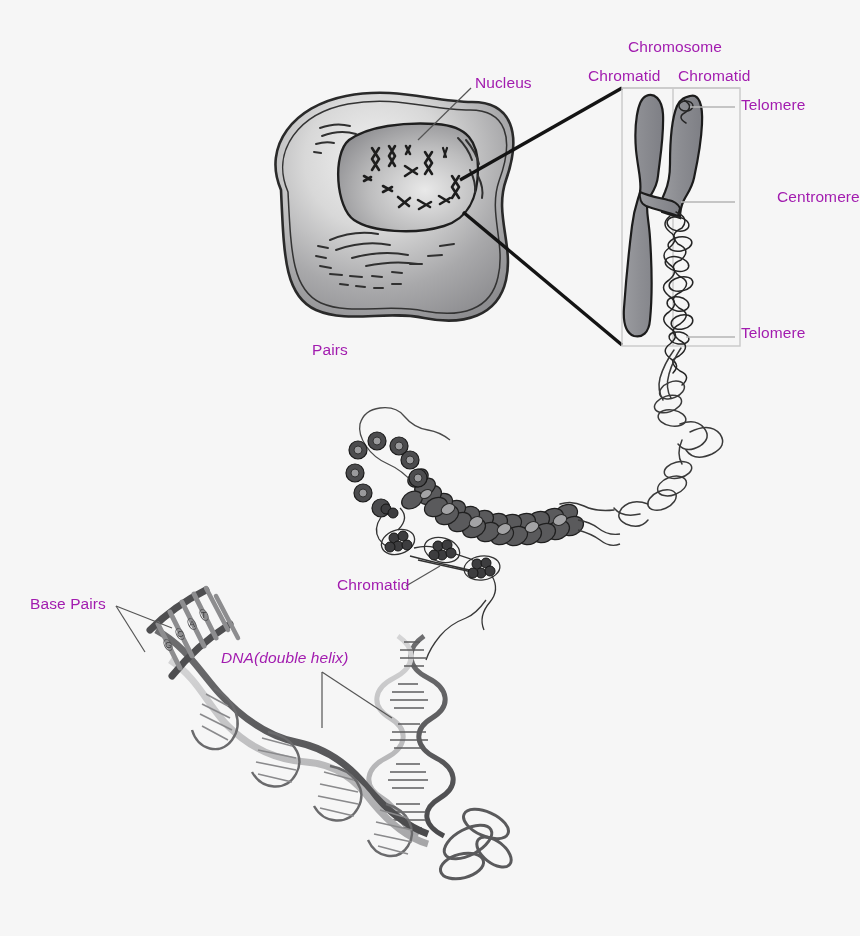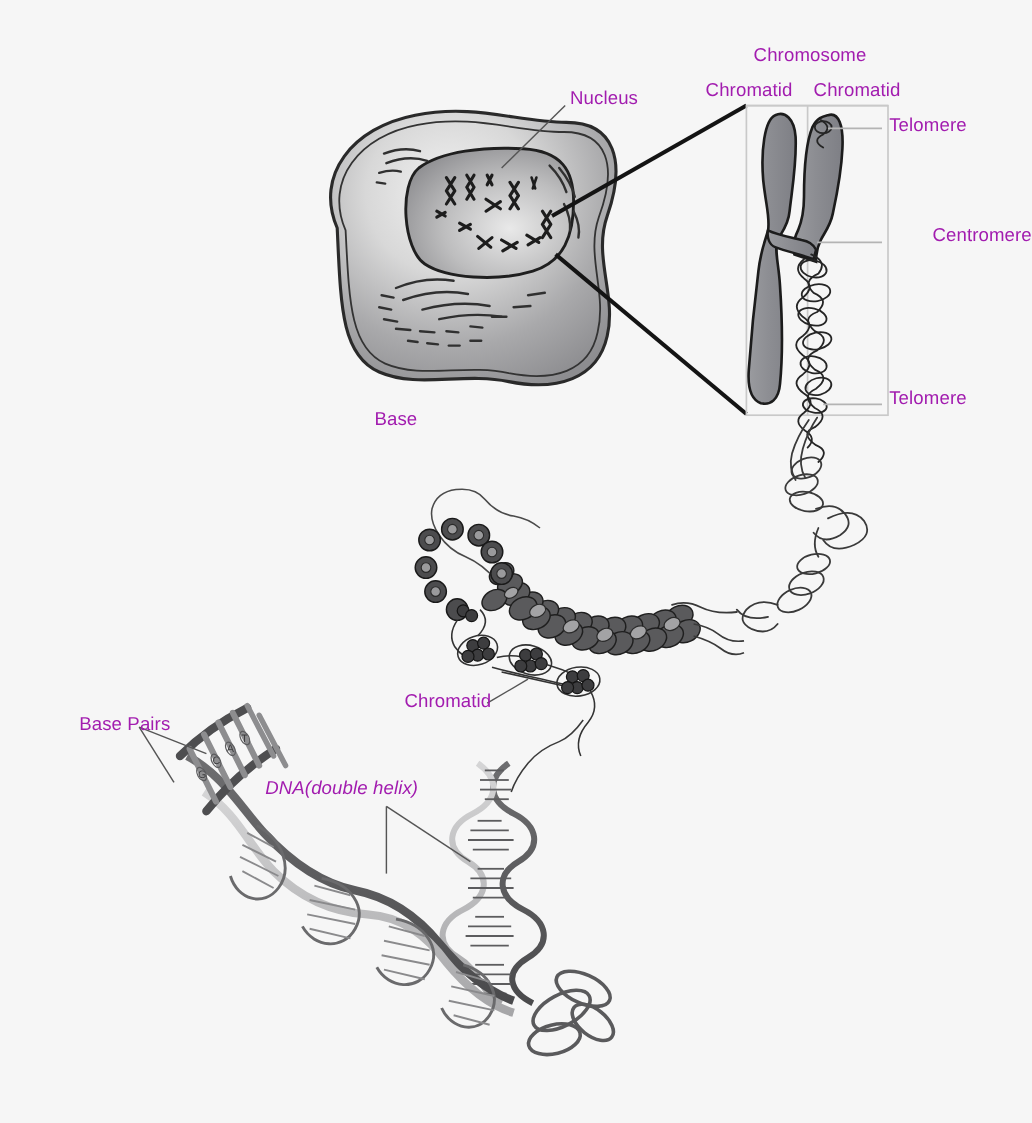--- a/index.html
+++ b/index.html
@@ -404,19 +404,19 @@
   </svg>
 
   <div class="lbl" style="left:628px;top:38px;">Chromosome</div>
   <div class="lbl" style="left:588px;top:67px;">Chromatid</div>
   <div class="lbl" style="left:678px;top:67px;">Chromatid</div>
   <div class="lbl" style="left:741px;top:96px;">Telomere</div>
   <div class="lbl" style="left:741px;top:188px;margin-left:36px;">Centromere</div>
   <div class="lbl" style="left:741px;top:324px;">Telomere</div>
 
   <div class="lbl" style="left:475px;top:74px;">Nucleus</div>
-  <div class="lbl" style="left:312px;top:341px;">Base</div>
+  <div class="lbl" style="left:312px;top:341px;">Pairs</div>
 
   <div class="lbl" style="left:337px;top:576px;">Chromatid</div>
-  <div class="lbl" style="left:30px;top:595px;margin-left:36px;">Base Pairs</div>
+  <div class="lbl" style="left:30px;top:595px;">Base Pairs</div>
   <div class="lbl" style="left:221px;top:649px;font-style:italic;">DNA(double helix)</div>
 
 </div>
 
 </body></html>

